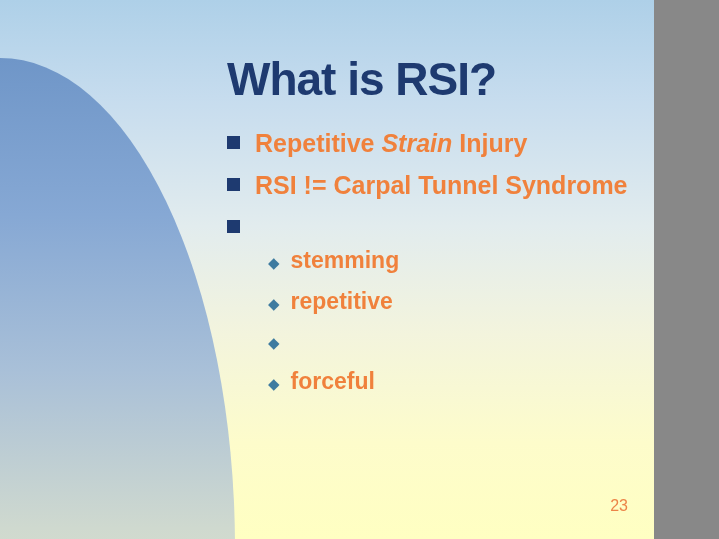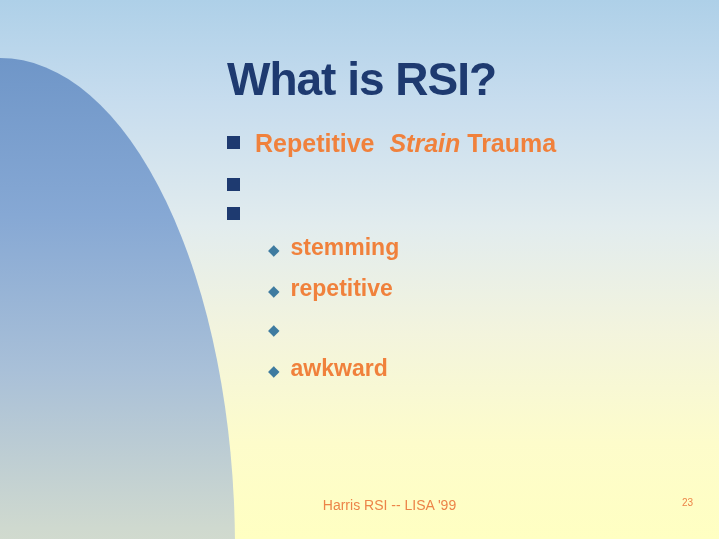--- a/index.html
+++ b/index.html
@@ -2,21 +2,21 @@
 <html><head>
 <meta charset="utf-8">
 <style>
   html, body {
     margin: 0;
     padding: 0;
     background: #888;
   }
   .slide {
     position: relative;
-    width: 719px;
+    width: 654px;
     height: 539px;
     overflow: hidden;
     font-family: "Liberation Sans", sans-serif;
     background: linear-gradient(180deg,
       #aed0e8 0%,
       #c6dcee 18%,
       #e2ecee 42%,
       #f3f4dd 62%,
       #fdfccb 82%,
       #ffffc2 100%);
@@ -64,21 +64,20 @@
     width: 13px;
     height: 13px;
     margin-top: 12px;
     background: #1e3a70;
   }
   .btext {
     white-space: pre-line;
   }
   .btext em {
     font-style: italic;
-    margin-left: 8px;
   }
   .sub-bullets {
     margin-top: 8px;
     margin-left: 41px;
   }
   .sub-bullet {
     display: flex;
     align-items: baseline;
     gap: 11px;
     color: #f0813c;
@@ -98,41 +97,42 @@
     top: 497px;
     text-align: center;
     color: #ec8448;
     font-size: 14px;
   }
   .footer-page {
     position: absolute;
     right: 26px;
     top: 497px;
     color: #ec8448;
-    font-size: 10px;
+    font-size: 16px;
   }
 </style>
 </head>
 <body>
 
 <div class="slide">
 
   <div class="bg-ellipse"></div>
 
   <div class="content">
 
     <h1 class="title">What is RSI?</h1>
 
     <div class="bullet">
       <span class="sq"></span>
-      <span class="btext"><span>Repetitive </span><em>Strain</em><span> Trauma</span></span>
+      <span class="btext"><span>Repetitive </span><em>Strain</em><span> Injury</span></span>
     </div>
 
     <div class="bullet">
       <span class="sq"></span>
+      <span class="btext">RSI != Carpal Tunnel Syndrome</span>
     </div>
 
     <div class="bullet">
       <span class="sq"></span>
     </div>
 
     <div class="sub-bullets">
 
       <div class="sub-bullet">
         <span class="diamond">◆</span>
@@ -143,23 +143,22 @@
         <span class="diamond">◆</span>
         <span>repetitive</span>
       </div>
 
       <div class="sub-bullet">
         <span class="diamond">◆</span>
       </div>
 
       <div class="sub-bullet">
         <span class="diamond">◆</span>
-        <span>awkward</span>
+        <span>forceful</span>
       </div>
 
     </div>
 
   </div>
 
-  <div class="footer-credit">Harris RSI -- LISA '99</div>
   <div class="footer-page">23</div>
 
 </div>
 
 </body></html>

